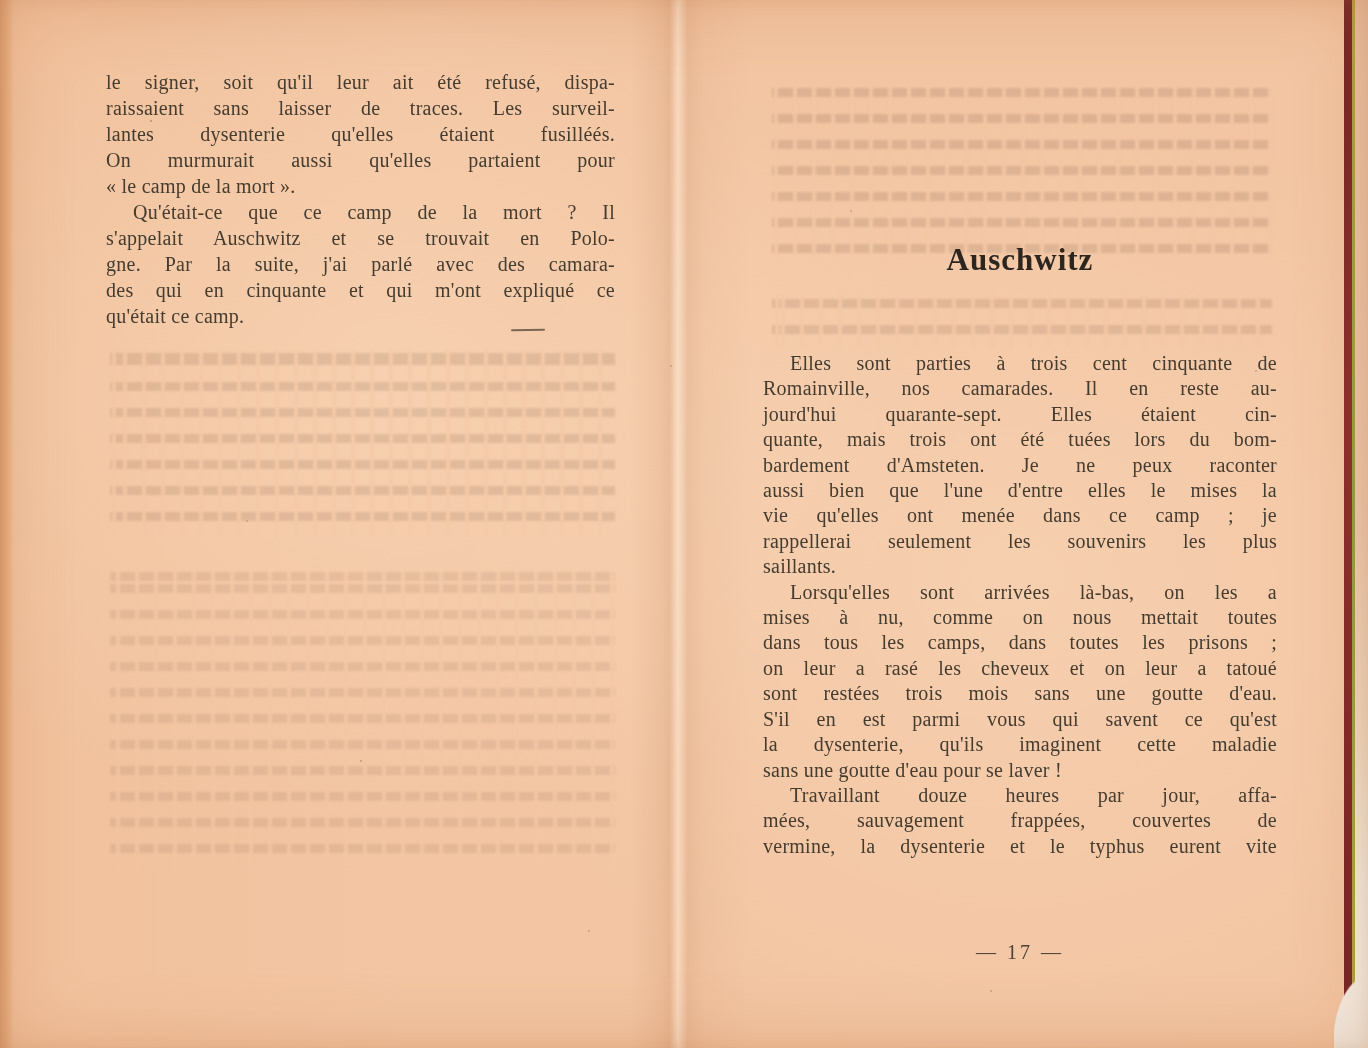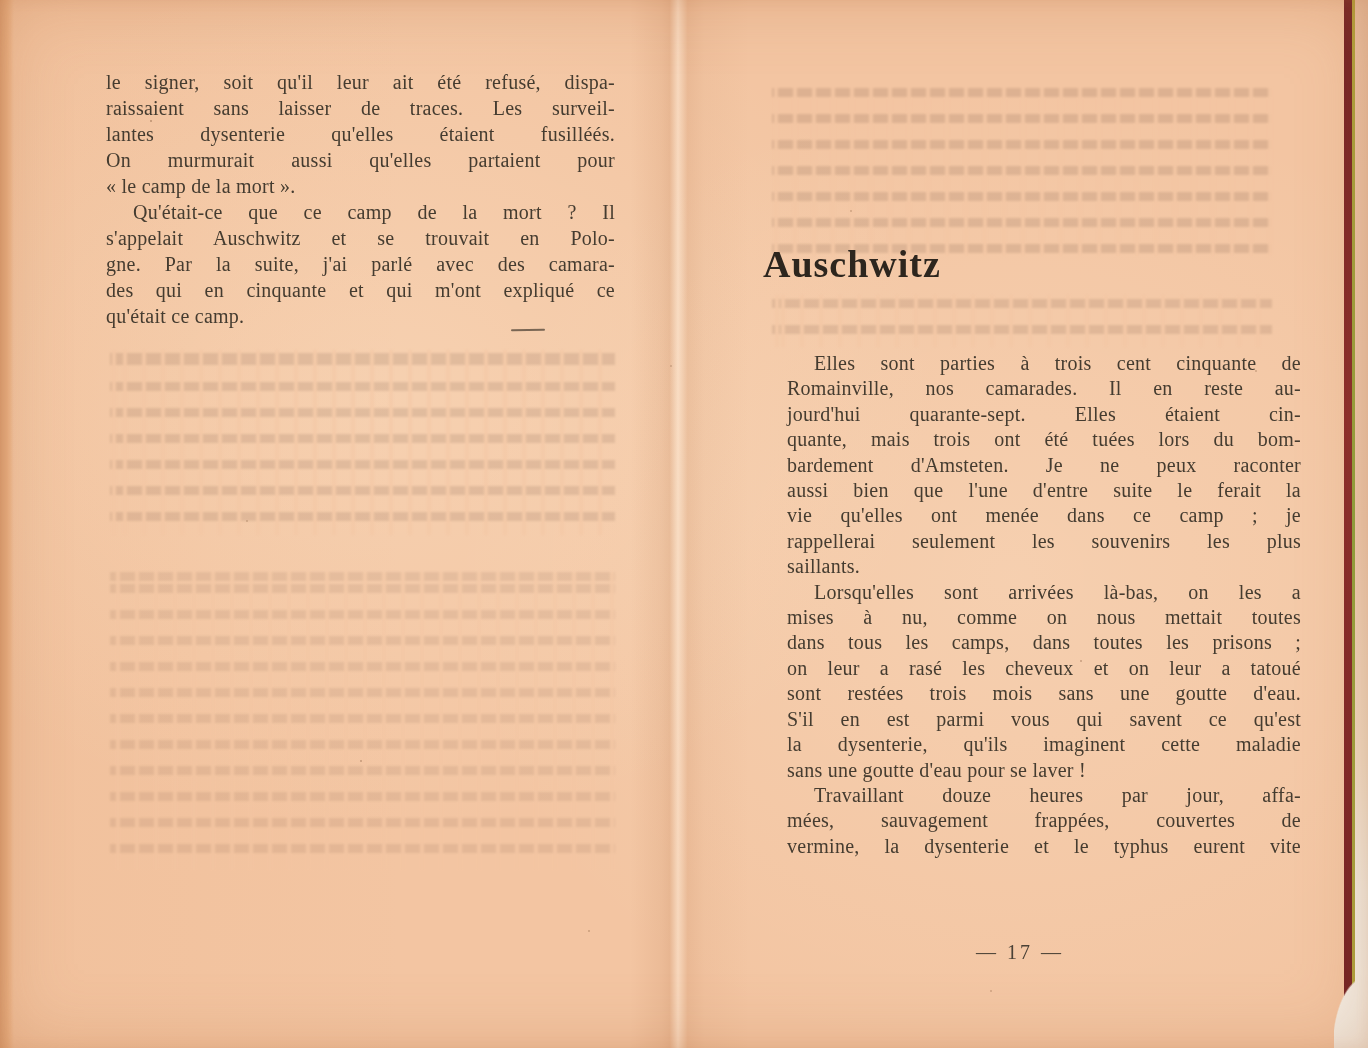--- a/index.html
+++ b/index.html
@@ -66,29 +66,29 @@
       repeating-linear-gradient(180deg, rgba(134,99,78,0.36) 0 9px, rgba(134,99,78,0) 9px 26px);
   }
   .bleed-right-top { left: 772px; top: 88px;  width: 500px; height: 168px; opacity: .55; }
   .bleed-right-mid { left: 772px; top: 295px; width: 500px; height: 52px;  opacity: .50; background-position: 7px 4px; }
   .bleed-left-a    { left: 110px; top: 350px; width: 505px; height: 185px; opacity: .50; background-position: 11px 6px; }
   .bleed-left-b    { left: 110px; top: 572px; width: 505px; height: 298px; opacity: .38; background-position: 4px 12px; }
 
   
   .textcol { position: absolute; color: #453c30; font-size: 20px; letter-spacing: 0.25px; }
   .left-col  { left: 106px; top: 69px;  width: 509px; line-height: 26px; }
-  .right-col { left: 763px; top: 351px; width: 514px; line-height: 25.4px; margin-left: 24px; }
+  .right-col { left: 763px; top: 351px; width: 514px; line-height: 25.4px; }
   .para { margin: 0; }
   .tline { text-align: justify; text-align-last: justify; }
   .tline.last { text-align-last: left; }
   .tline.indent { padding-left: 27px; }
 
   .heading {
     position: absolute; left: 763px; top: 242px; width: 514px;
-    font-weight: bold; font-size: 38px;
+    text-align: center; font-weight: bold; font-size: 31px;
     color: #2d261e; letter-spacing: 1px;
   }
 
   .divider {
     position: absolute; left: 511px; top: 329px; width: 34px; height: 2px;
     background: rgba(74,62,50,0.72); transform: rotate(-1deg); border-radius: 1px;
   }
 
   .pagenum {
     position: absolute; font-size: 20px; color: #4a4136; letter-spacing: 3px; text-align: center;
@@ -143,21 +143,21 @@
   <div class="divider"></div>
 
   <div class="heading">Auschwitz</div>
   <div class="textcol right-col">
       <div class="para">
         <div class="tline indent">Elles sont parties à trois cent cinquante de</div>
         <div class="tline">Romainville, nos camarades. Il en reste au-</div>
         <div class="tline">jourd'hui quarante-sept. Elles étaient cin-</div>
         <div class="tline">quante, mais trois ont été tuées lors du bom-</div>
         <div class="tline">bardement d'Amsteten. Je ne peux raconter</div>
-        <div class="tline">aussi bien que l'une d'entre suite le ferait la</div>
+        <div class="tline">aussi bien que l'une d'entre elles le mises la</div>
         <div class="tline">vie qu'elles ont menée dans ce camp ; je</div>
         <div class="tline">rappellerai seulement les souvenirs les plus</div>
         <div class="tline last">saillants.</div>
       </div>
       <div class="para">
         <div class="tline indent">Lorsqu'elles sont arrivées là-bas, on les a</div>
         <div class="tline">mises à nu, comme on nous mettait toutes</div>
         <div class="tline">dans tous les camps, dans toutes les prisons ;</div>
         <div class="tline">on leur a rasé les cheveux et on leur a tatoué</div>
         <div class="tline">sont restées trois mois sans une goutte d'eau.</div>

